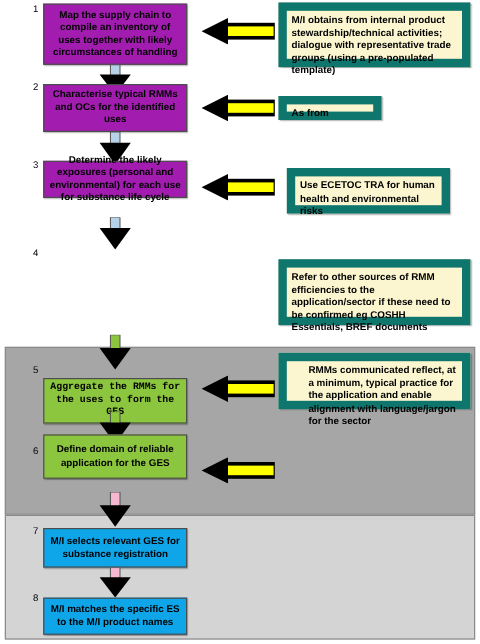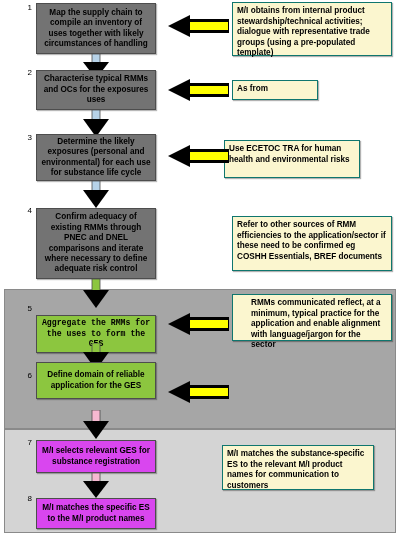--- a/index.html
+++ b/index.html
@@ -34,41 +34,41 @@
     align-items: center;
     justify-content: center;
     text-align: center;
     font-size: 8.2px;
     line-height: 10.4px;
     font-weight: bold;
     color: #000000;
     padding: 1px 3px;
     box-shadow: 1px 1px 1px rgba(0,0,0,0.28);
   }
-  .node-blue  { background: #737373; }
+  .node-blue  { background: #a21caf; }
   .node-green { background: #8cc63f; }
-  .node-pink  { background: #d946ef; }
+  .node-pink  { background: #0ea5e9; }
 
   
   .step-num {
     position: absolute;
     font-size: 8px;
     line-height: 9px;
     color: #000;
     font-weight: normal;
     text-align: right;
     width: 12px;
   }
 
   
   .note {
     position: absolute;
     box-sizing: border-box;
     background: #fbf6cf;
-    border: 1px solid #0f766e;
+    border: 7px solid #0f766e;
     font-size: 8.2px;
     line-height: 10.6px;
     font-weight: bold;
     color: #000;
     padding: 3px 4px 2px 4px;
     text-align: left;
     box-shadow: 1px 1px 1px rgba(0,0,0,0.3);
   }
 
   
@@ -99,61 +99,60 @@
 
   <div class="arrow-h" style="left:168px; top:15px;">
     <svg width="62" height="22" viewBox="0 0 62 22">
       <polygon points="0,11 22,0 22,22" fill="#000000"></polygon>
       <rect x="20" y="4" width="41" height="14" fill="#000000"></rect>
       <rect x="22" y="7" width="38" height="8" fill="#ffff00"></rect>
     </svg>
   </div>
 
   <div class="step-num" style="left:20px; top:68px;">2</div>
-  <div class="node node-blue" style="left:36px; top:70px; width:120px; height:40px;">Characterise typical RMMs and OCs for the exposures uses</div>
+  <div class="node node-blue" style="left:36px; top:70px; width:120px; height:40px;">Characterise typical RMMs and OCs for the identified uses</div>
 
   <div class="arrow-v" style="left:80px; top:110px;">
     <svg width="32" height="28" viewBox="0 0 32 28">
       <rect x="12" y="0" width="8" height="10" fill="#b6d2e8" stroke="#4d4d4d" stroke-width="0.8"></rect>
       <polygon points="3,9 29,9 16,27" fill="#000000"></polygon>
     </svg>
   </div>
 
   <div class="note" style="left:232px; top:80px; width:86px; height:20px;">As from</div>
 
   <div class="arrow-h" style="left:168px; top:79px;">
     <svg width="62" height="22" viewBox="0 0 62 22">
       <polygon points="0,11 22,0 22,22" fill="#000000"></polygon>
       <rect x="20" y="4" width="41" height="14" fill="#000000"></rect>
       <rect x="22" y="7" width="38" height="8" fill="#ffff00"></rect>
     </svg>
   </div>
 
   <div class="step-num" style="left:20px; top:133px;">3</div>
-  <div class="node node-blue" style="left:36px; top:134px; width:120px; height:47px;">Determine the likely exposures (personal and environmental) for each use for substance life cycle</div>
+  <div class="node node-blue" style="left:36px; top:134px; width:120px; height:31px;">Determine the likely exposures (personal and environmental) for each use for substance life cycle</div>
 
   <div class="arrow-v" style="left:80px; top:181px;">
     <svg width="32" height="28" viewBox="0 0 32 28">
       <rect x="12" y="0" width="8" height="10" fill="#b6d2e8" stroke="#4d4d4d" stroke-width="0.8"></rect>
       <polygon points="3,9 29,9 16,27" fill="#000000"></polygon>
     </svg>
   </div>
 
-  <div class="note" style="left:224px; top:140px; width:136px; height:38px;">Use ECETOC TRA for human health and environmental risks</div>
+  <div class="note" style="left:239px; top:140px; width:136px; height:38px;">Use ECETOC TRA for human health and environmental risks</div>
 
   <div class="arrow-h" style="left:168px; top:145px;">
     <svg width="62" height="22" viewBox="0 0 62 22">
       <polygon points="0,11 22,0 22,22" fill="#000000"></polygon>
       <rect x="20" y="4" width="41" height="14" fill="#000000"></rect>
       <rect x="22" y="7" width="38" height="8" fill="#ffff00"></rect>
     </svg>
   </div>
 
   <div class="step-num" style="left:20px; top:206px;">4</div>
-  <div class="node node-blue" style="left:36px; top:208px; width:120px; height:71px;">Confirm adequacy of existing RMMs through PNEC and DNEL comparisons and iterate where necessary to define adequate risk control</div>
 
   <div class="arrow-v" style="left:80px; top:279px;">
     <svg width="32" height="30" viewBox="0 0 32 30">
       <rect x="12" y="0" width="8" height="13" fill="#8cc63f" stroke="#4d4d4d" stroke-width="0.8"></rect>
       <polygon points="3,11 29,11 16,29" fill="#000000"></polygon>
     </svg>
   </div>
 
   <div class="note" style="left:232px; top:216px; width:160px; height:55px;">Refer to other sources of RMM efficiencies to the application/sector if these need to be confirmed eg COSHH Essentials, BREF documents</div>
 
@@ -199,18 +198,17 @@
   <div class="step-num" style="left:20px; top:438px;">7</div>
   <div class="node node-pink" style="left:36px; top:440px; width:120px; height:33px;">M/I selects relevant GES for substance registration</div>
 
   <div class="arrow-v" style="left:80px; top:473px;">
     <svg width="32" height="26" viewBox="0 0 32 26">
       <rect x="12" y="0" width="8" height="9" fill="#f6b8d1" stroke="#4d4d4d" stroke-width="0.8"></rect>
       <polygon points="3,8 29,8 16,25" fill="#000000"></polygon>
     </svg>
   </div>
 
-  <div class="note" style="left:222px; top:445px; width:152px; height:45px;">M/I matches the substance-specific ES to the relevant M/I product names for communication to customers</div>
 
   <div class="step-num" style="left:20px; top:494px;">8</div>
   <div class="node node-pink" style="left:36px; top:498px; width:120px; height:31px;">M/I matches the specific ES to the M/I product names</div>
 
 </div>
 
 </body></html>

